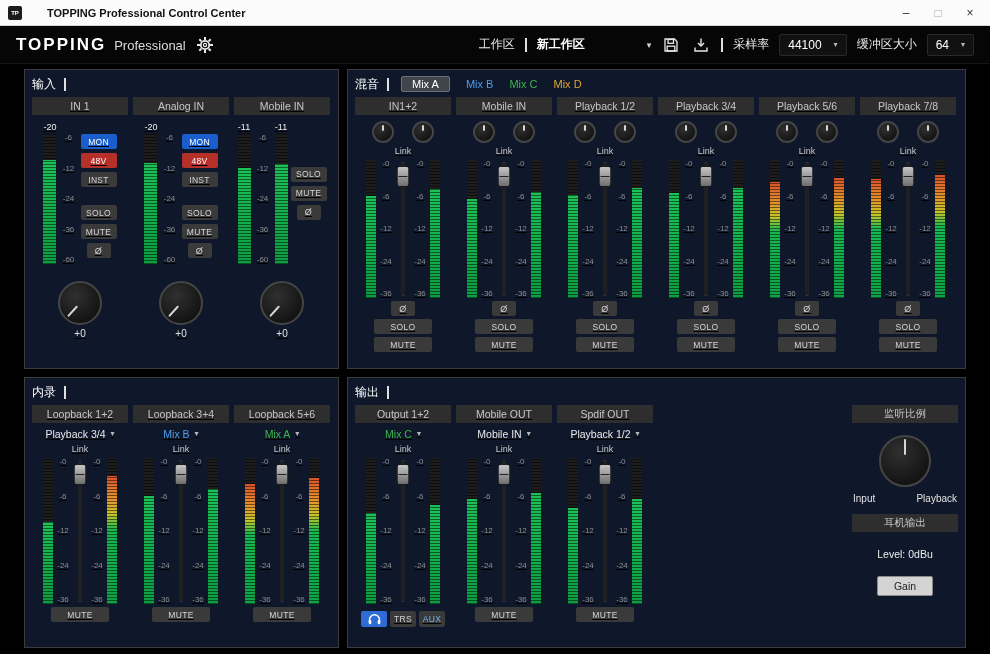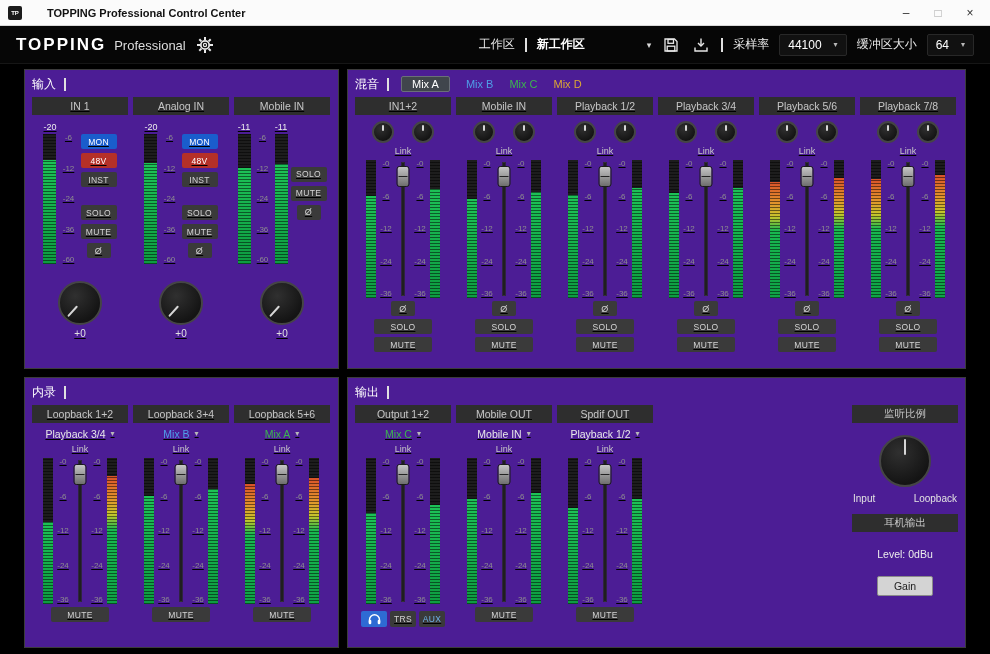--- a/index.html
+++ b/index.html
@@ -24,21 +24,21 @@
 .vbar{width:2px;height:14px;background:#e0e0e0;}
 .ws-value{font-weight:bold;color:#fff;}
 .ws-spacer{width:42px;}
 .caret{color:#d8d8d8;font-size:9px;}
 .caret.sm{font-size:8px;color:#b8b8b8;}
 .iconbtn{background:none;border:none;display:flex;align-items:center;padding:2px;}
 .valbox{display:flex;align-items:center;gap:12px;background:#111;border:1px solid #282828;padding:3px 8px;border-radius:2px;color:#fff;font-size:12px;}
 
 .content{flex:1;padding:5px 24px 6px;display:flex;flex-direction:column;gap:8px;}
 .row{display:flex;gap:8px;}
-.panel{background:#4c1d95;border:1px solid #3c3c3c;padding:3px 7px 6px;}
+.panel{background:#0f172a;border:1px solid #3c3c3c;padding:3px 7px 6px;}
 .row-top .panel{height:300px;}
 .row-bot .panel{height:271px;}
 #panel-input,#panel-loopback{width:315px;flex:none;}
 #panel-mix,#panel-output{flex:1;}
 .sec-head{height:22px;display:flex;align-items:center;gap:8px;color:#fff;font-size:12px;margin-bottom:2px;}
 .sec-bar{width:2px;height:13px;background:#e0e0e0;}
 .tabs{display:flex;align-items:center;gap:16px;margin-left:4px;}
 .tab{font-size:11px;}
 .tab.active{background:#40454c;border:1px solid #6a7078;color:#fff;padding:1px 10px;border-radius:2px;}
 .strips{display:flex;gap:5px;}
@@ -809,21 +809,21 @@
             </div>
           <div class="monitor">
             <div class="namebox">监听比例</div>
             <div class="knob knob-lg">
               <div class="knob-rot" style="transform:rotate(0deg)">
                   <div class="knob-line"></div>
                 </div>
             </div>
             <div class="mon-labels">
               <span>Input</span>
-              <span>Loopback</span>
+              <span>Playback</span>
             </div>
             <div class="namebox hp">耳机输出</div>
             <div class="level-row">
               <span>Level:</span>
               <span>0dBu</span>
             </div>
             <button class="gain-btn">Gain</button>
           </div>
         </div>
       </section>

